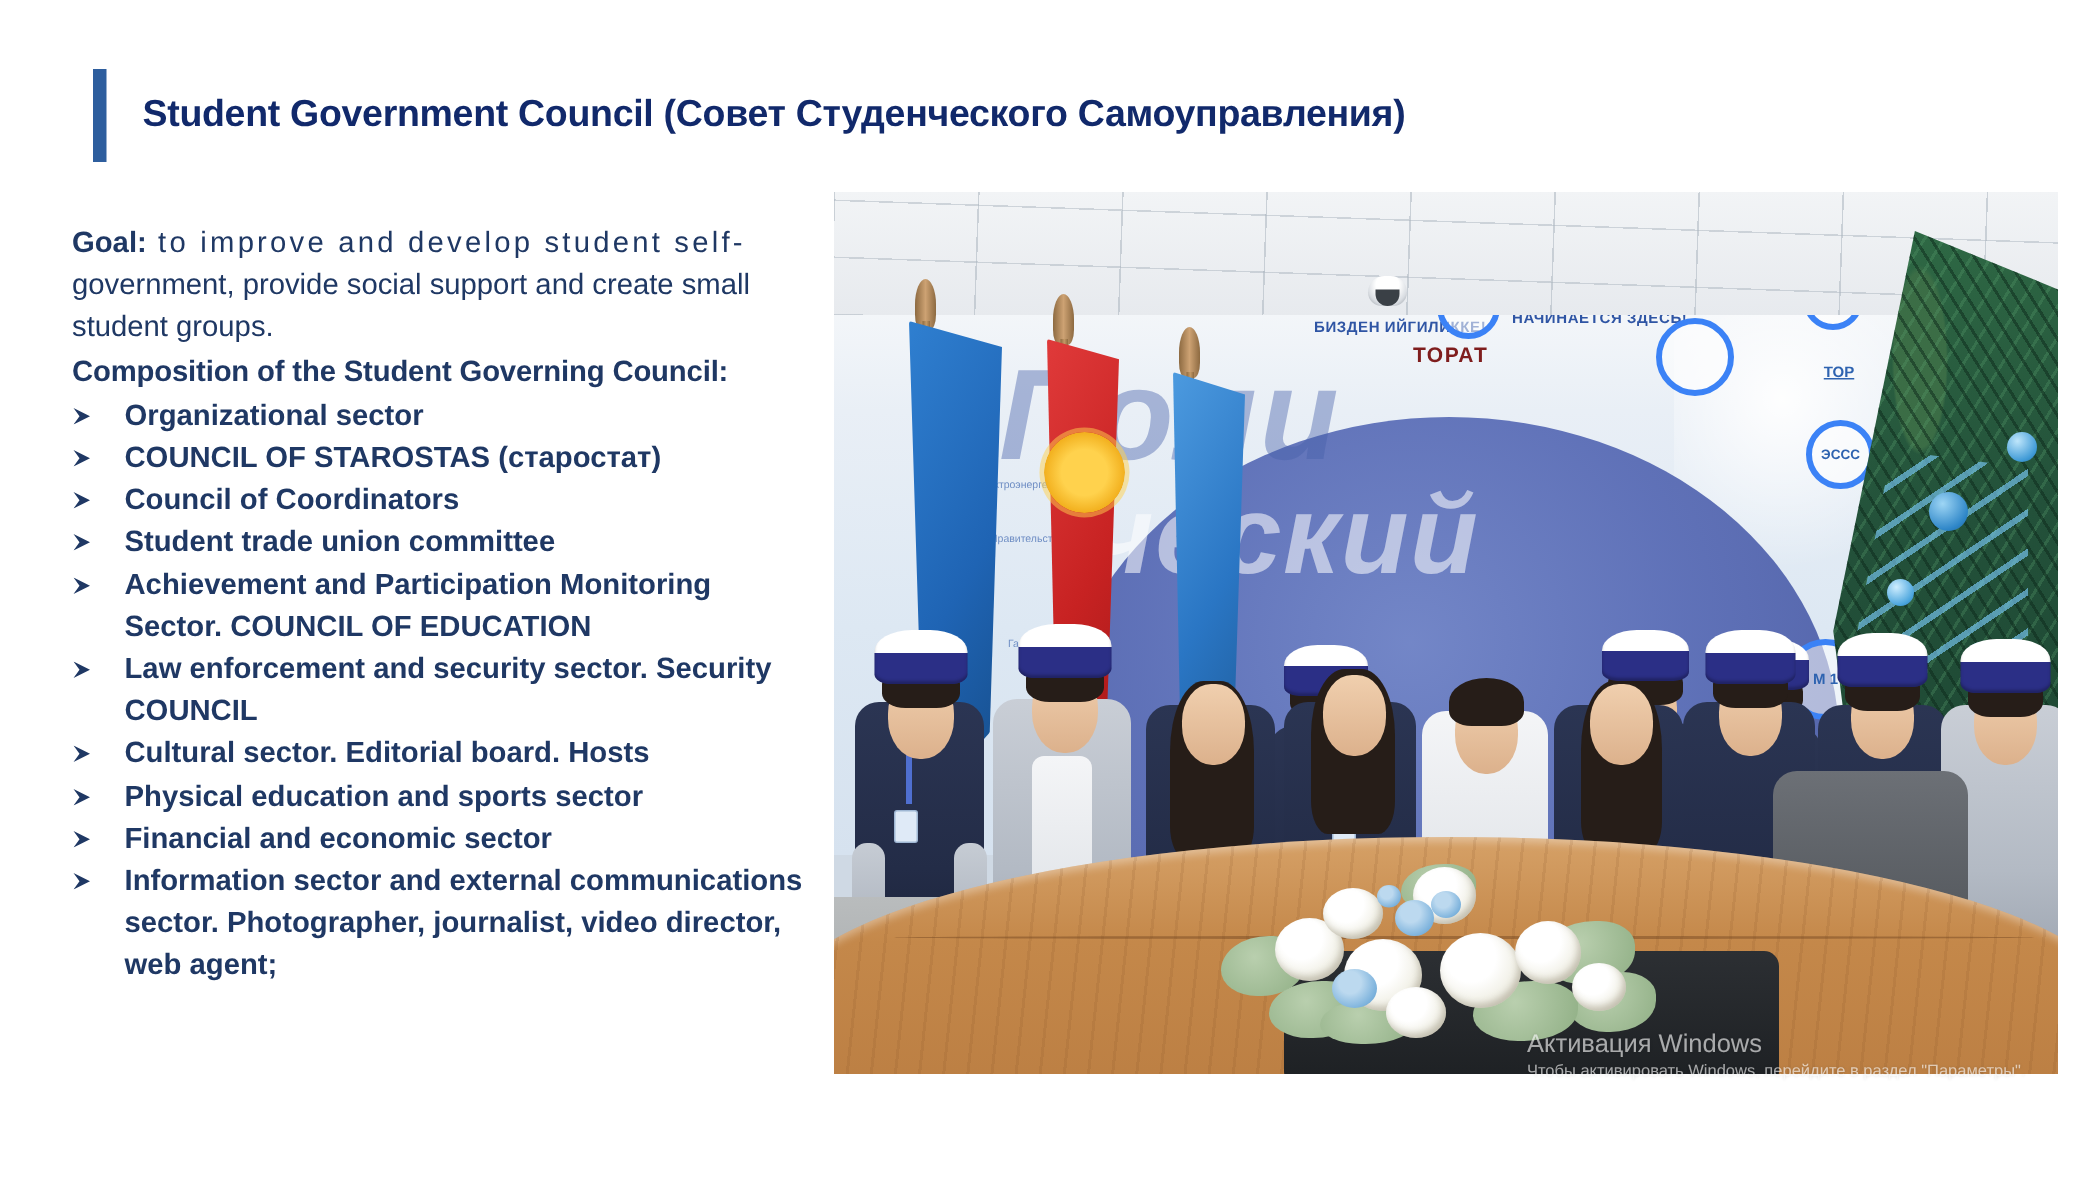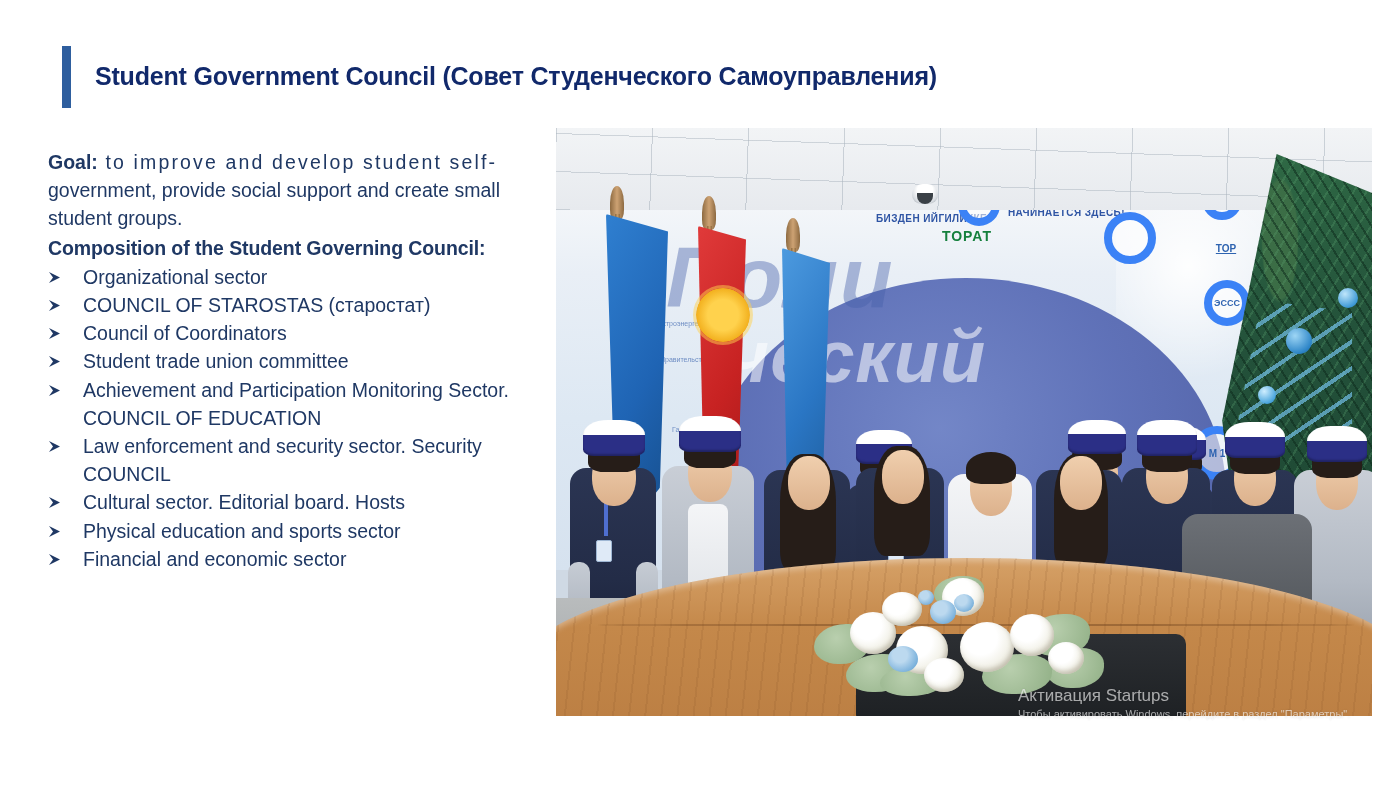--- a/index.html
+++ b/index.html
@@ -51,20 +51,21 @@
   .composition {
     font-weight: bold;
     margin-top: 1px;
     letter-spacing: -0.1px;
   }
   ul.bullets { list-style: none; margin-top: 1px; }
   ul.bullets li {
     position: relative;
     padding-left: 35px;
     margin-bottom: 0px;
+    font-weight: bold;
   }
   .bullet-arrow {
     position: absolute;
     left: 0; top: 0;
     color: #1F3864;
     font-size: 17px;
     line-height: 28.2px;
   }
   .bullet-arrow svg { display: block; margin-top: 9px; }
 
@@ -128,31 +129,31 @@
   }
   .banner-line {
     font-size: 10px; font-weight: bold; color: #2f55a4;
     letter-spacing: .4px; line-height: 14px;
     text-align: center; white-space: nowrap;
   }
   .bl-left { left: 320px; top: 70px; }
   .bl-right { left: 452px; top: 64px; }
   .logo {
     border-radius: 50%;
-    border: 8px solid #3b82f6;
+    border: 4px solid #3b82f6;
     color: #2e63b0;
     font-size: 9px; font-weight: bold;
     display: flex; align-items: center; justify-content: center;
     background: rgba(255,255,255,.55);
   }
   .logo-top { left: 402px; top: 56px; width: 42px; height: 42px; }
   .logo-torat {
     left: 386px; top: 100px; width: 74px; height: 26px;
     border: none; border-radius: 0; background: none;
-    color: #15803d; font-size: 14px; font-weight: bold; letter-spacing: 1px;
+    color: #7f1d1d; font-size: 14px; font-weight: bold; letter-spacing: 1px;
   }
   .logo-es  { left: 646px; top: 52px; width: 40px; height: 40px; font-size: 11px; }
   .logo-tor { left: 650px; top: 100px; width: 40px; height: 40px; border: none; background: none; font-size: 10px; text-decoration: underline; }
   .logo-esss{ left: 648px; top: 152px; width: 46px; height: 46px; font-size: 9px; }
   .logo-m   { left: 634px; top: 298px; width: 54px; height: 54px; font-size: 10px; }
   .logo-circ{ left: 548px; top: 84px; width: 52px; height: 52px; font-size: 10px; }
   .wall-small-text {
     font-size: 7px; color: #6f8ec4; line-height: 12px; white-space: nowrap;
   }
   .wst1 { left: 94px; top: 190px; }
@@ -400,20 +401,28 @@
         <span>Physical education and sports sector</span>
       </li>
       <li>
         <span class="bullet-arrow">
           <svg width="13" height="11" viewBox="0 0 13 11">
               <path d="M1 0 L12 5.5 L1 11 L5 5.5 Z" fill="#1F3864"></path>
             </svg>
         </span>
         <span>Financial and economic sector</span>
       </li>
+      <li>
+        <span class="bullet-arrow">
+          <svg width="13" height="11" viewBox="0 0 13 11">
+              <path d="M1 0 L12 5.5 L1 11 L5 5.5 Z" fill="#1F3864"></path>
+            </svg>
+        </span>
+        <span>Information sector and external communications sector. Photographer, journalist, video director, web agent;</span>
+      </li>
     </ul>
   </div>
 
   <div class="photo">
 
     <div class="ph-layer wall"></div>
     <div class="ph-layer wall-sheen"></div>
     <div class="ph-layer big-oval"></div>
     <div class="ph-layer ghost-word">Поли</div>
     <div class="ph-layer ghost-word2">ческий</div>
@@ -592,17 +601,17 @@
 
       <div class="bluebloom" style="left:116px; top:30px; width:26px; height:24px;"></div>
       <div class="bluebloom" style="left:140px; top:24px; width:20px; height:18px;"></div>
       <div class="bluebloom" style="left:74px;  top:76px; width:30px; height:26px;"></div>
       <div class="bluebloom" style="left:104px; top:20px; width:16px; height:15px;"></div>
     </div>
 
   </div>
 
   <div class="watermark">
-    <div class="wm-title">Активация Startups</div>
+    <div class="wm-title">Активация Windows</div>
     <div class="wm-sub">Чтобы активировать Windows, перейдите в раздел "Параметры".</div>
   </div>
 
 </div>
 
 </body></html>

